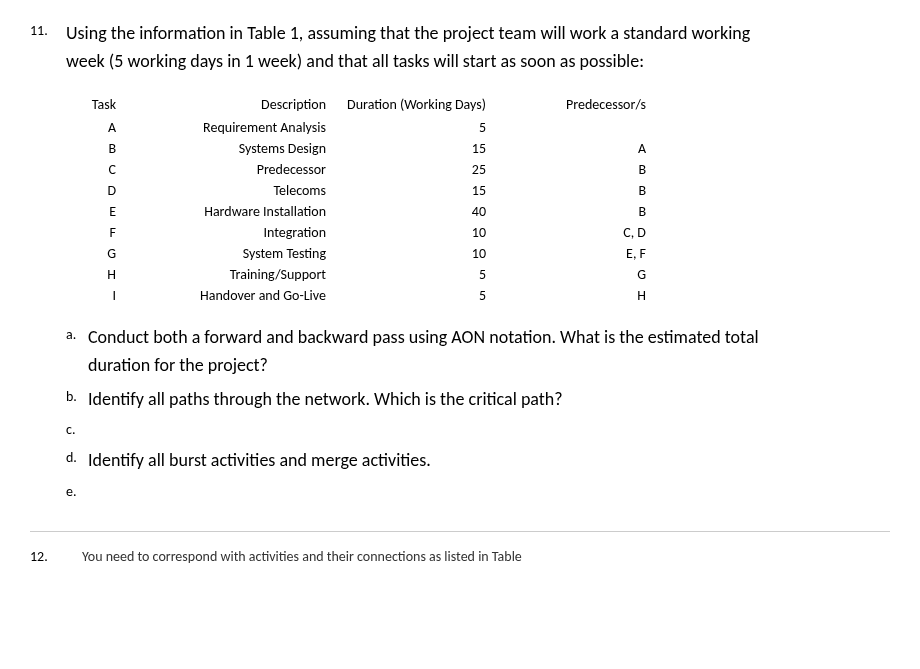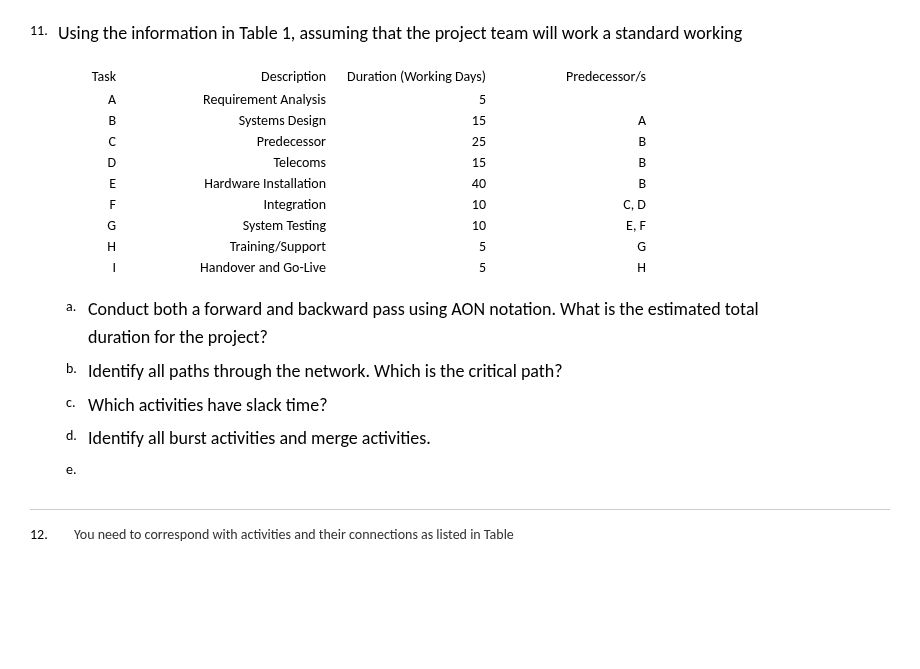--- a/index.html
+++ b/index.html
@@ -17,20 +17,21 @@
       width: 920px;
       min-height: 669px;
     }
 
     .question-block {
       margin-bottom: 28px;
     }
 
     .question-header {
       display: flex;
+      gap: 8px;
       margin-bottom: 8px;
       line-height: 1.5;
     }
 
     .question-number {
       min-width: 28px;
       font-size: 14px;
     }
 
     .question-text {
@@ -101,21 +102,21 @@
     }
 
     .divider-line {
       border: none;
       border-top: 1px solid #cccccc;
       margin: 10px 0 16px 0;
     }
 
     .bottom-note {
       display: flex;
-      gap: 16px;
+      gap: 24px;
       margin-top: 10px;
     }
 
     .bottom-number {
       min-width: 28px;
       font-size: 14px;
     }
 
     .bottom-text {
       font-size: 14px;
@@ -123,20 +124,21 @@
     }
   </style>
 </head>
 <body>
 
 <div class="question-block">
   <div class="question-header">
     <span class="question-number">11.</span>
     <div class="question-text">
       <span>Using the information in Table 1, assuming that the project team will work a standard working</span><br>
+      <span>week (5 working days in 1 week) and that all tasks will start as soon as possible:</span>
     </div>
   </div>
 
   <div class="table-container">
     <table>
       <tbody>
           <tr class="header-row">
         <td class="col-task">Task</td>
         <td class="col-desc">Description</td>
         <td class="col-duration">Duration (Working Days)</td>
@@ -204,21 +206,20 @@
     <div class="sub-question-item">
       <span class="sub-label">a.</span>
       <span class="sub-text">Conduct both a forward and backward pass using AON notation.  What is the estimated total<br>duration for the project?</span>
     </div>
     <div class="sub-question-item">
       <span class="sub-label">b.</span>
       <span class="sub-text">Identify all paths through the network.  Which is the critical path?</span>
     </div>
     <div class="sub-question-item">
       <span class="sub-label">c.</span>
-      <span class="sub-text">Which activities have slack time?</span>
     </div>
     <div class="sub-question-item">
       <span class="sub-label">d.</span>
       <span class="sub-text">Identify all burst activities and merge activities.</span>
     </div>
     <div class="sub-question-item">
       <span class="sub-label">e.</span>
     </div>
   </div>
 </div>

